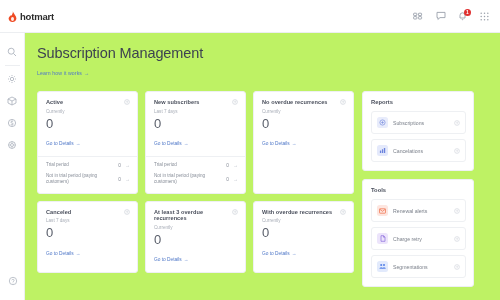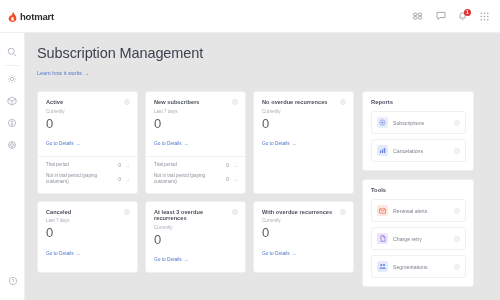--- a/index.html
+++ b/index.html
@@ -44,21 +44,21 @@
   }
   .rail-item {
     width: 25px; height: 22px; display: flex; align-items: center; justify-content: center;
     color: #aeb4be;
   }
   .rail-item svg { display: block; }
   .rail-sep { width: 15px; height: 1px; background: #eceef1; margin: 2px 0; }
   .rail-bottom { position: absolute; bottom: 8px; left: 0; width: 25px; display: flex; justify-content: center; }
 
   
-  .main { flex: 1; overflow: hidden; padding: 12px 26px 0 12px; background: #e5e5e5; }
+  .main { flex: 1; overflow: hidden; padding: 12px 26px 0 12px; background: #bef264; }
   .page-title { font-size: 14.5px; color: #3d4250; font-weight: normal; letter-spacing: -0.1px; }
   .learn-link {
     margin-top: 5px; font-size: 5.2px; color: #5078c8; display: inline-flex; align-items: center; gap: 2px;
     letter-spacing: 0.1px;
   }
   .content { display: flex; gap: 8px; margin-top: 12px; align-items: flex-start; }
   .cards-col { flex: 1; min-width: 0; }
   .cards-grid { display: grid; grid-template-columns: repeat(3, 1fr); gap: 7px; }
 
   .card {

